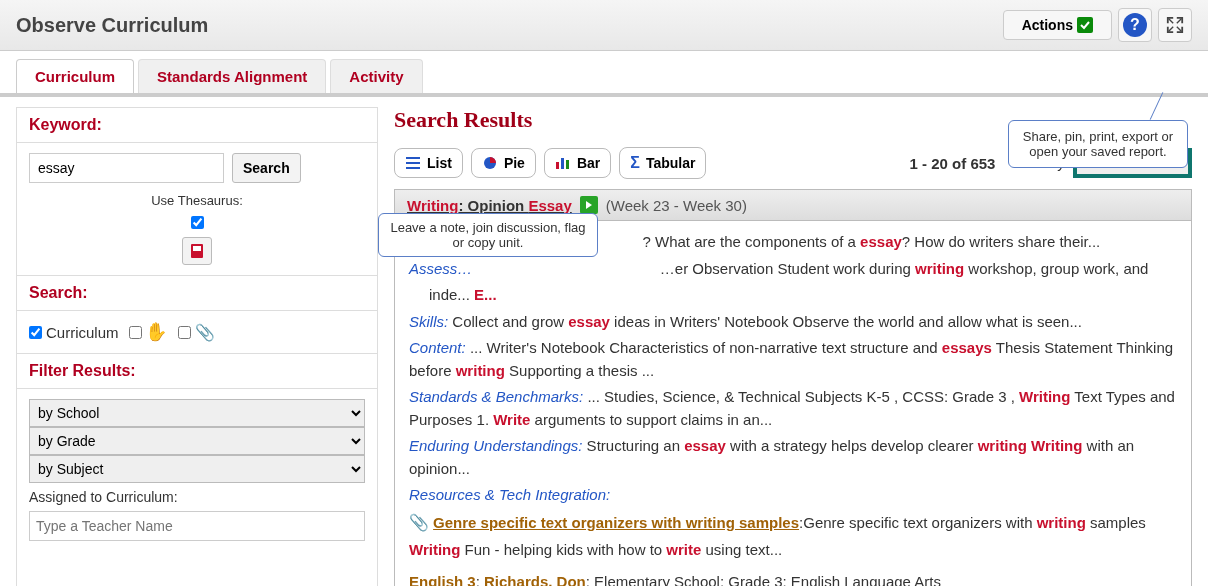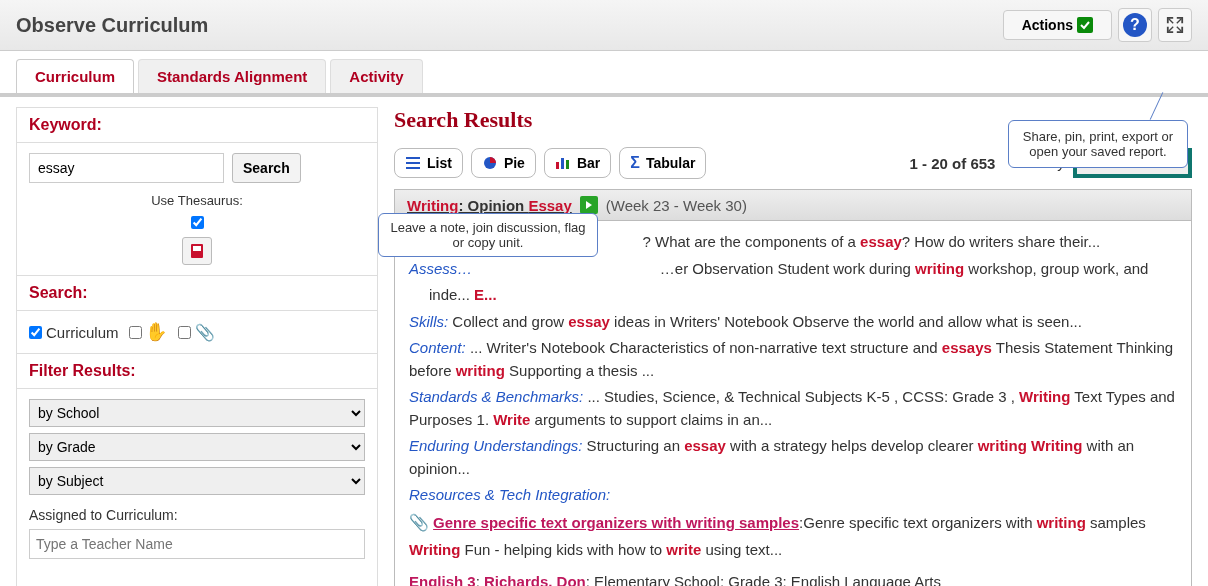--- a/index.html
+++ b/index.html
@@ -17,39 +17,39 @@
 .main { display:flex; padding:10px 16px; gap:16px; }
 .sidebar { width:362px; border:1px solid #ddd; }
 .side-sec { border-bottom:1px solid #ddd; padding:10px 12px; }
 .side-head { color:#b00020; font-weight:bold; font-size:16px; padding:8px 12px; border-bottom:1px solid #ddd;}
 .keyword-input { width:195px; padding:6px 8px; border:1px solid #ccc; font-size:14px; }
 .search-btn { background:#f3f3f3; border:1px solid #bbb; padding:6px 10px; border-radius:3px; font-weight:bold; cursor:pointer; font-size:14px;}
 .thes-row { display:flex; align-items:center; justify-content:flex-end; gap:8px; margin-top:10px; font-size:13px;flex-direction:column;}
 .book-btn { width:30px; height:28px; background:#f3f3f3; border:1px solid #bbb; border-radius:3px; display:flex; align-items:center; justify-content:center; cursor:pointer;}
 .scope-row { display:flex; align-items:center; gap:10px; }
 .scope-item { display:flex; align-items:center; gap:4px; font-size:15px; }
-.filter-select { width:100%; padding:4px; border:1px solid #bbb; margin-bottom:6px; font-size:14px;}
+.filter-select { width:100%; padding:4px; border:1px solid #bbb; margin-bottom:0; font-size:14px;}
 .teacher-input { width:100%; padding:6px; border:1px solid #ccc; font-size:14px; color:#999;}
 .assigned-label { margin:6px 0; font-size:14px; }
 .content { flex:1; }
 .results-title { color:#a00018; font-weight:bold; font-size:22px; margin-bottom:14px; font-family: Georgia, serif;}
 .view-bar { display:flex; align-items:center; gap:8px; margin-bottom:10px; }
 .view-btn { background:#fff; border:1px solid #bbb; border-radius:8px; padding:6px 10px; font-weight:bold; cursor:pointer; display:flex; align-items:center; gap:6px; font-size:14px;}
 .count-sort { margin-left:auto; display:flex; align-items:center; gap:20px; font-size:15px;}
 .sortby-sel { padding:2px 12px; border:4px solid #0f766e; font-size:14px;}
 .result-block { border:1px solid #bbb; }
 .result-head { background:linear-gradient(#eee,#ddd); border-bottom:1px solid #bbb; padding:6px 12px; display:flex; align-items:center; gap:8px;}
 .result-title-link { text-decoration:underline; font-weight:bold; font-size:15px;}
 .arrow-btn { width:18px; height:18px; background:#28a428; border-radius:2px; display:flex; align-items:center; justify-content:center; cursor:pointer;}
 .week-range { color:#555; font-size:15px;}
 .result-body { padding:10px 14px; font-size:15px; }
 .row { margin-bottom:4px; line-height:1.5; }
 .field-label { color:#2356c5; font-style:italic; }
 .kw { color:#c8102e; font-weight:bold; }
-.link-u { text-decoration:underline; color:#be185d; font-weight:bold;margin-top:16px;}
+.link-u { text-decoration:underline; color:#a16207; font-weight:bold;margin-top:16px;}
 .note-bubble { position:absolute; background:#fff; border:1px solid #5b7fc7; border-radius:6px; padding:6px 10px; font-size:13px; text-align:center; width:220px; z-index:5; left:378px; top:213px;}
 .help-circle { width:24px; height:24px; border-radius:50%; background:#2356c5; color:#fff; font-weight:bold; display:flex; align-items:center; justify-content:center; font-size:16px;}
 .check-badge { width:16px; height:16px; background:#0a8a0a; border-radius:2px; display:inline-flex; align-items:center; justify-content:center;}
 .hand-icon { color:#2356c5; font-size:18px;}
 .clip-icon { font-size:16px; color:#666;}
 .expand-svg { width:18px; height:18px; }
 </style>
 </head>
 <body>
 

